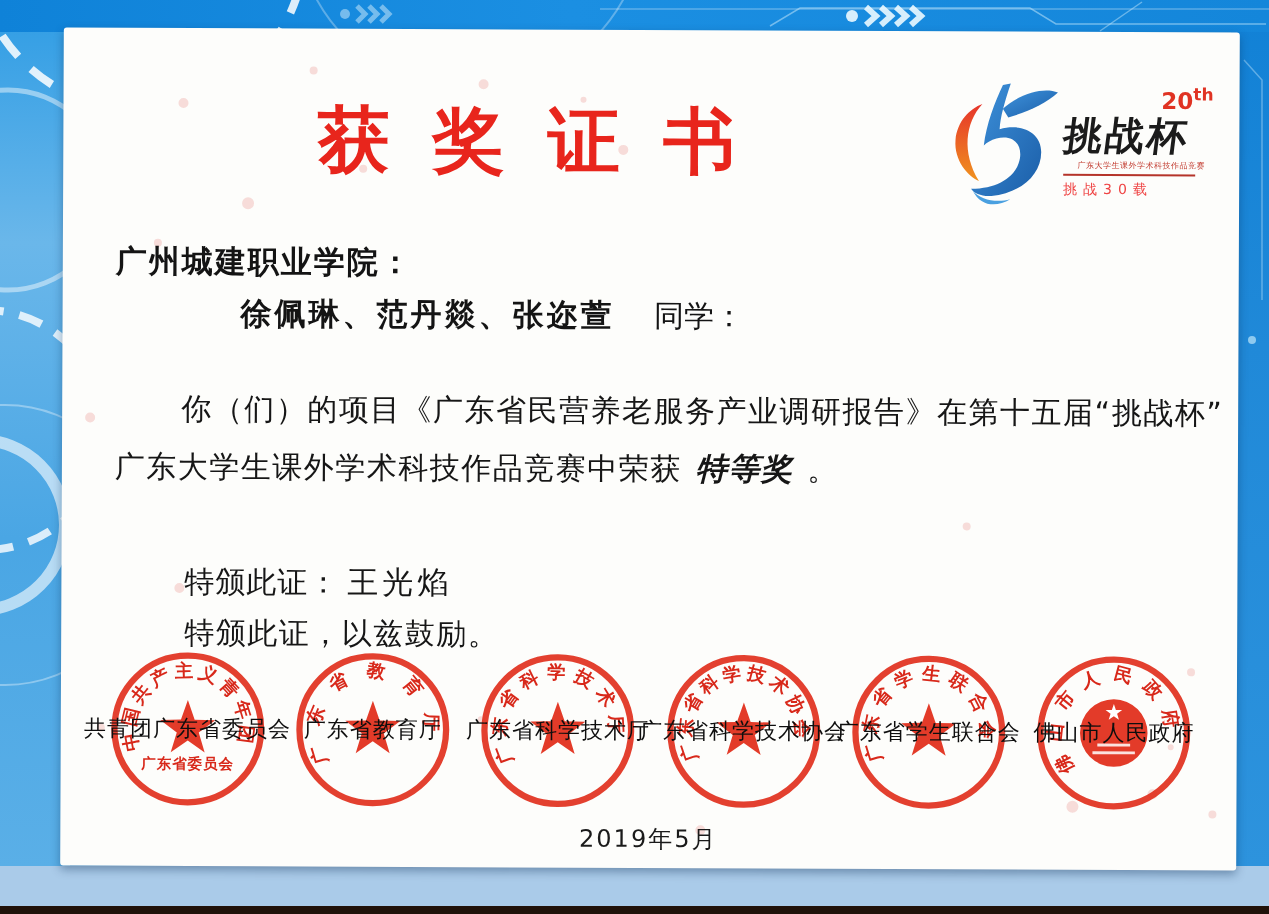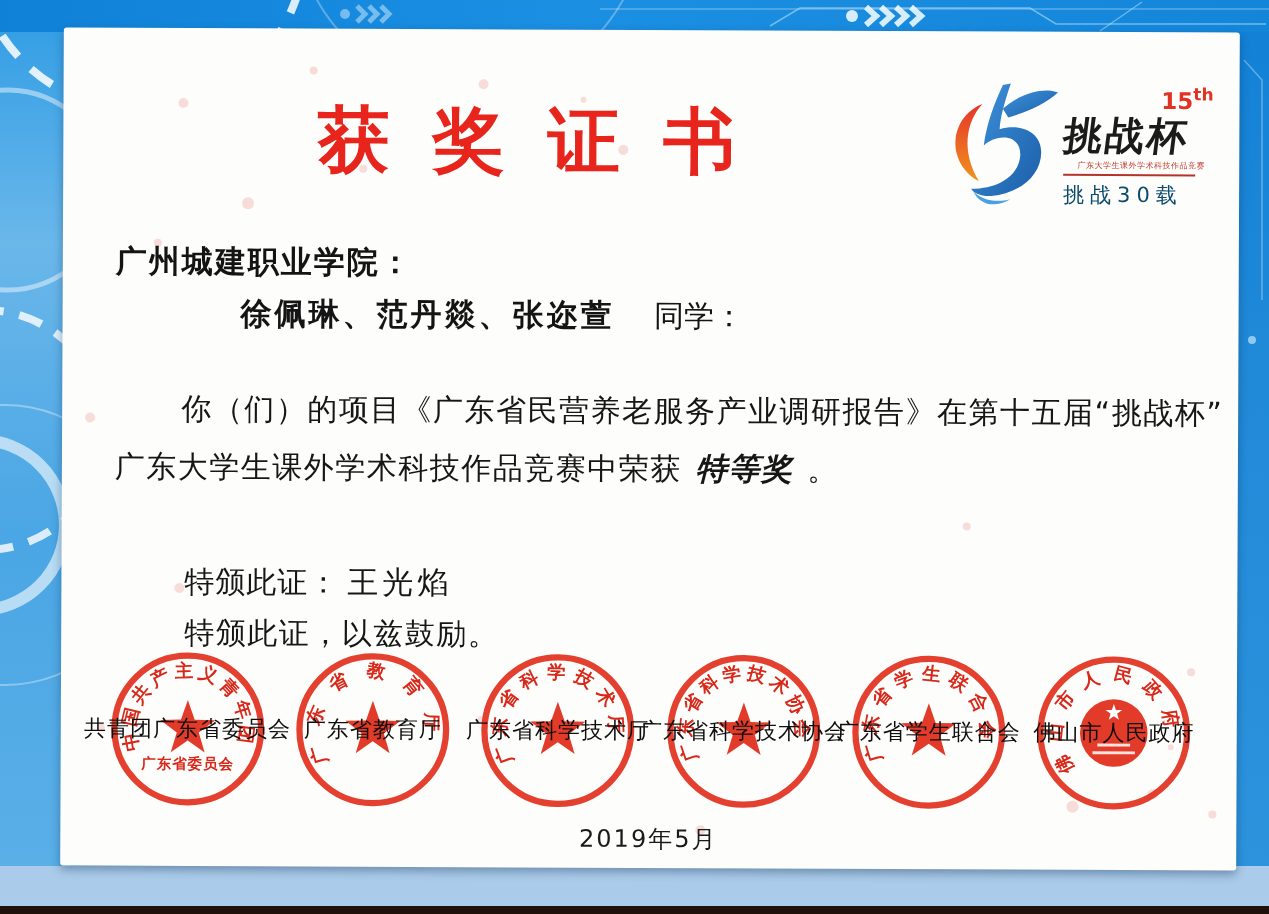--- a/index.html
+++ b/index.html
@@ -32,21 +32,21 @@
   
   .logo{position:absolute;top:30px;right:20px;width:278px;height:166px;display:flex;z-index:2;}
   .logo-mark{width:118px;height:162px;flex:none;}
   .logo-text{width:156px;padding-top:24px;margin-left:4px;}
   .edition{text-align:right;color:#e03323;font-weight:bold;font-size:23px;line-height:1;padding-right:6px;}
   .edition sup{font-size:17px;}
   .cup-name{font-size:39px;font-weight:bold;font-family:"DejaVu Serif","Liberation Serif",serif;
     transform:skewX(-7deg);letter-spacing:3px;color:#1b1b1b;line-height:1.15;}
   .competition-small{font-size:8px;color:#c23a2e;letter-spacing:.5px;white-space:nowrap;margin-top:2px;text-align:center;}
   .logo-divider{border:none;border-top:2px solid #b5342a;margin:3px 0 5px;width:132px;}
-  .tagline{font-size:21px;letter-spacing:6px;color:#0c4a6e;}
+  .tagline{font-size:14px;letter-spacing:6px;color:#ef4444;}
 
   
   .school{position:absolute;left:53px;top:213px;font-family:"DejaVu Serif","Liberation Serif",serif;
     font-weight:bold;font-size:31px;color:#141414;letter-spacing:2px;}
   .names-line{position:absolute;left:178px;top:265px;font-size:30px;color:#141414;}
   .students{font-family:"DejaVu Serif","Liberation Serif",serif;font-weight:bold;font-size:31px;letter-spacing:3px;}
   .students-suffix{margin-left:30px;font-weight:500;text-align:center;}
   .body-l1{position:absolute;left:53px;top:361px;font-size:30px;color:#161616;
     letter-spacing:1.5px;text-indent:66px;white-space:nowrap;}
   .body-l2{position:absolute;left:53px;top:418px;font-size:30px;color:#161616;letter-spacing:1.5px;white-space:nowrap;}
@@ -140,21 +140,21 @@
           <stop offset="0" stop-color="#3f93dc"></stop>
             <stop offset="1" stop-color="#1b5ea8"></stop>
         </linearGradient>
       </defs>
       <path d="M52,36 C30,60 26,98 48,134 C34,128 16,108 18,82 C20,58 36,42 52,36 Z" fill="url(#gRO)"></path>
       <path d="M78,42 C100,22 130,14 148,21 C133,35 107,47 85,53 Z" fill="url(#gBL)"></path>
       <path d="M88,10 C80,34 75,52 74,68 C102,60 127,72 127,97 C127,126 101,149 64,153 C52,154 42,150 38,144 C71,144 96,129 100,105 C103,84 88,75 70,80 C63,82 58,85 54,89 C57,62 68,33 78,12 Z" fill="url(#gBL)"></path>
       <path d="M40,146 C50,158 70,162 88,157 C70,168 50,166 40,146 Z" fill="#4aa0e0"></path>
     </svg>
     <div class="logo-text">
-      <div class="edition"><span>15</span><sup>th</sup></div>
+      <div class="edition"><span>20</span><sup>th</sup></div>
       <div class="cup-name">挑战杯</div>
       <div class="competition-small">广东大学生课外学术科技作品竞赛</div>
       <hr class="logo-divider">
       <div class="tagline">挑战30载</div>
     </div>
   </div>
 
   <div class="school">广州城建职业学院：</div>
 
   <div class="names-line">

